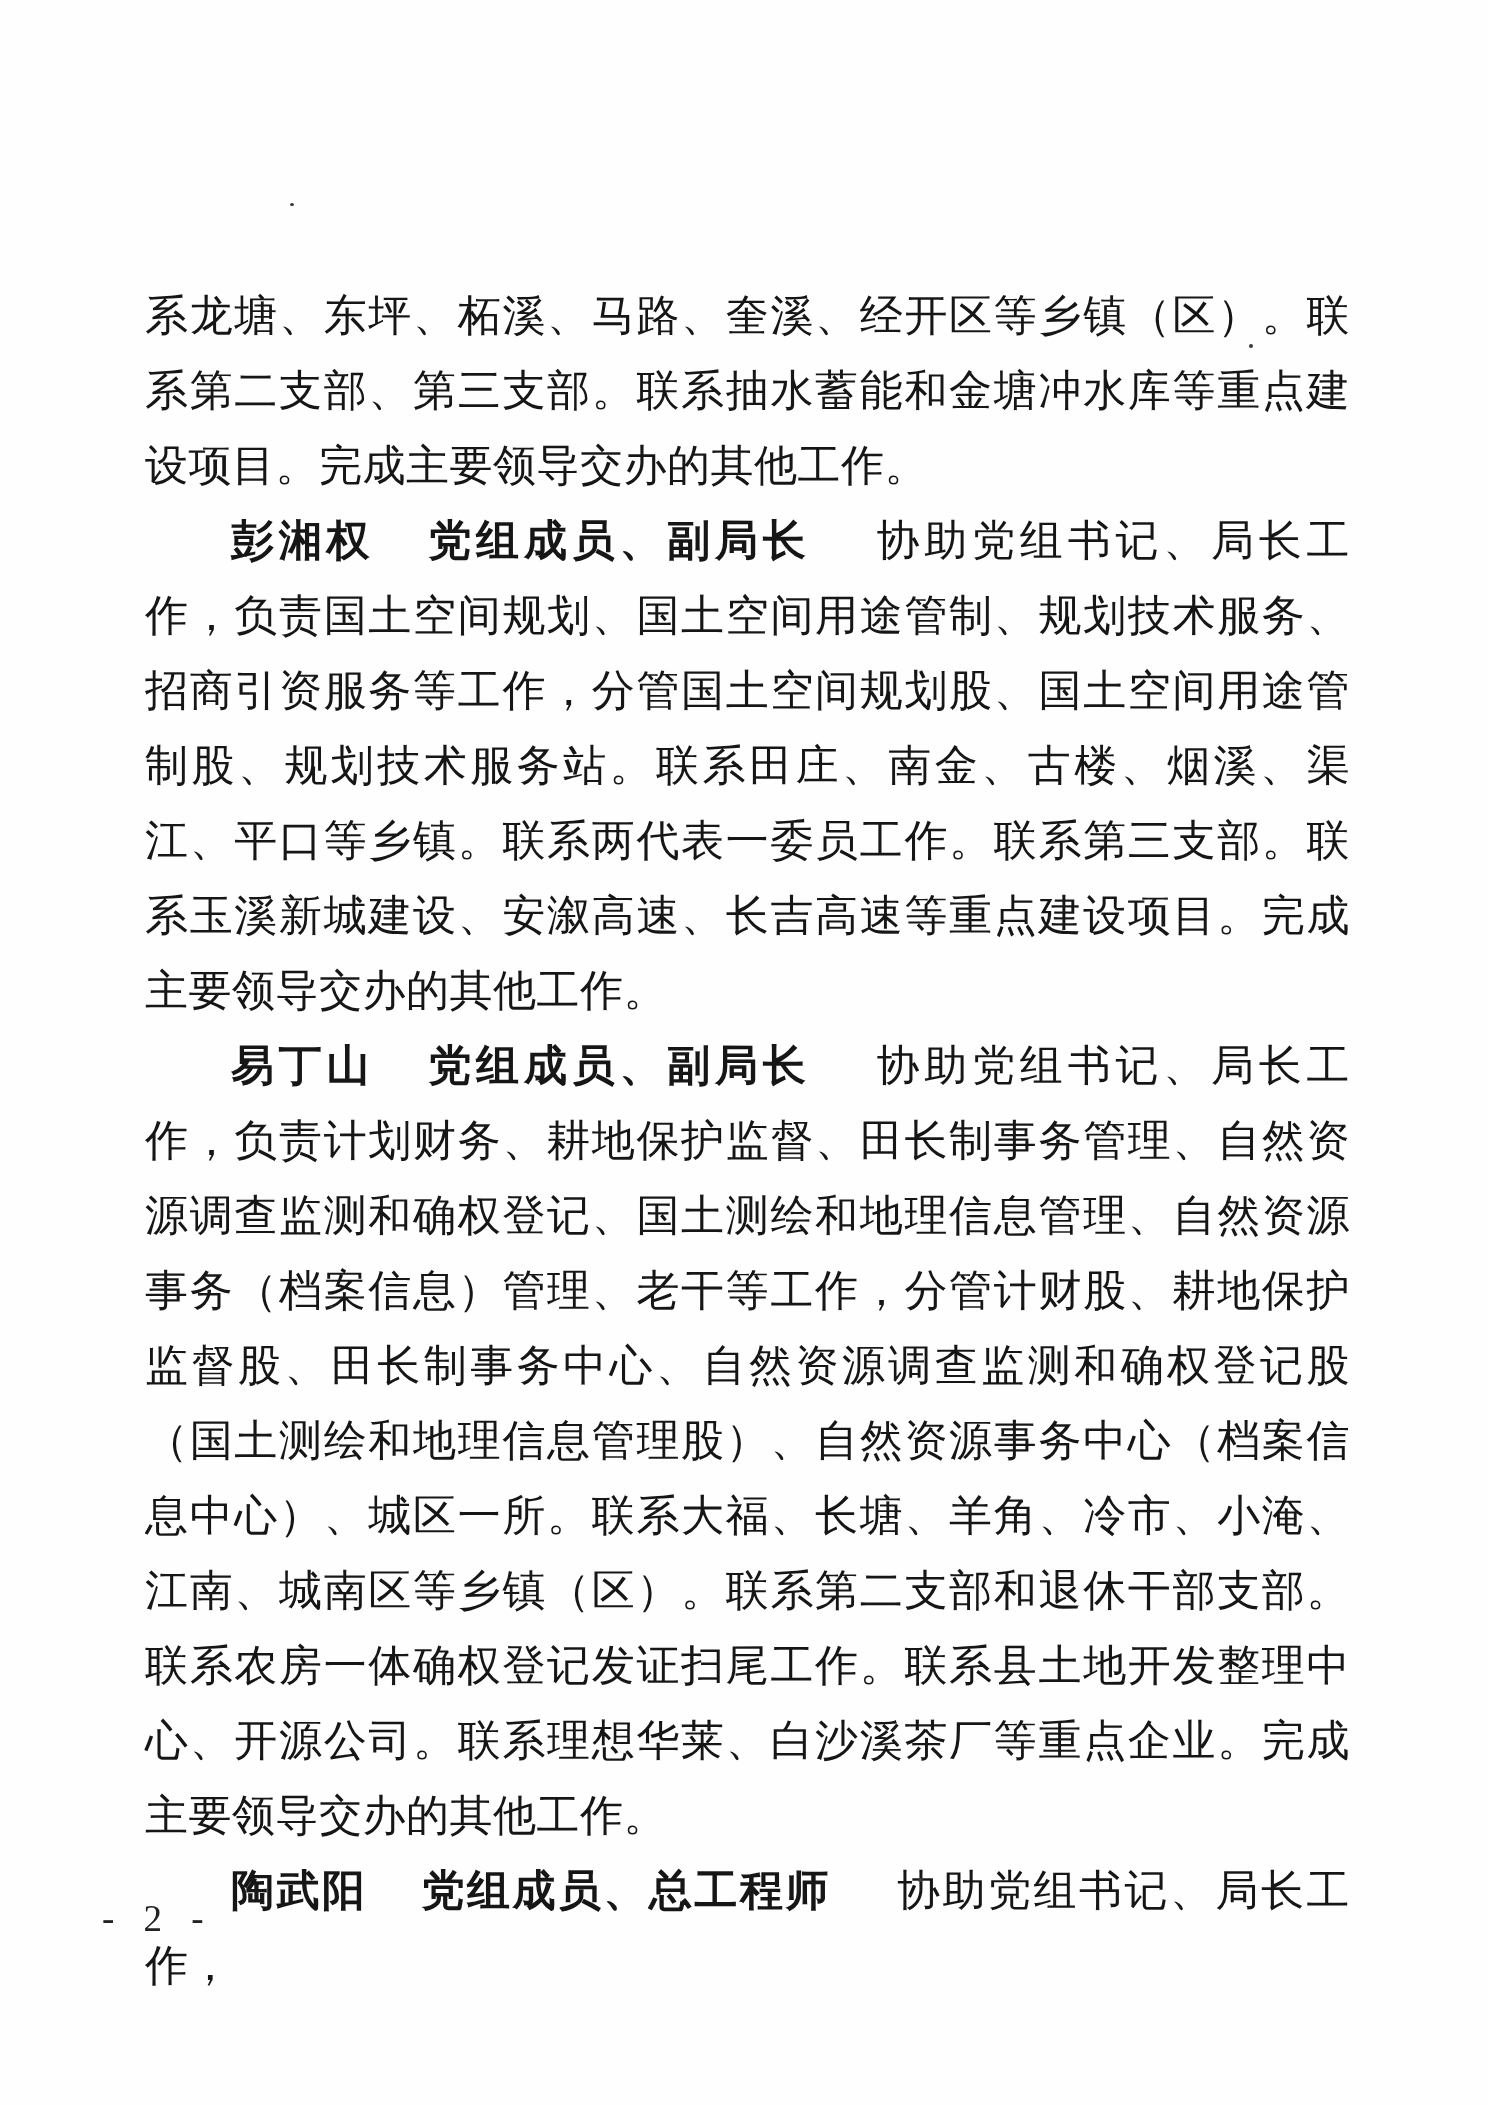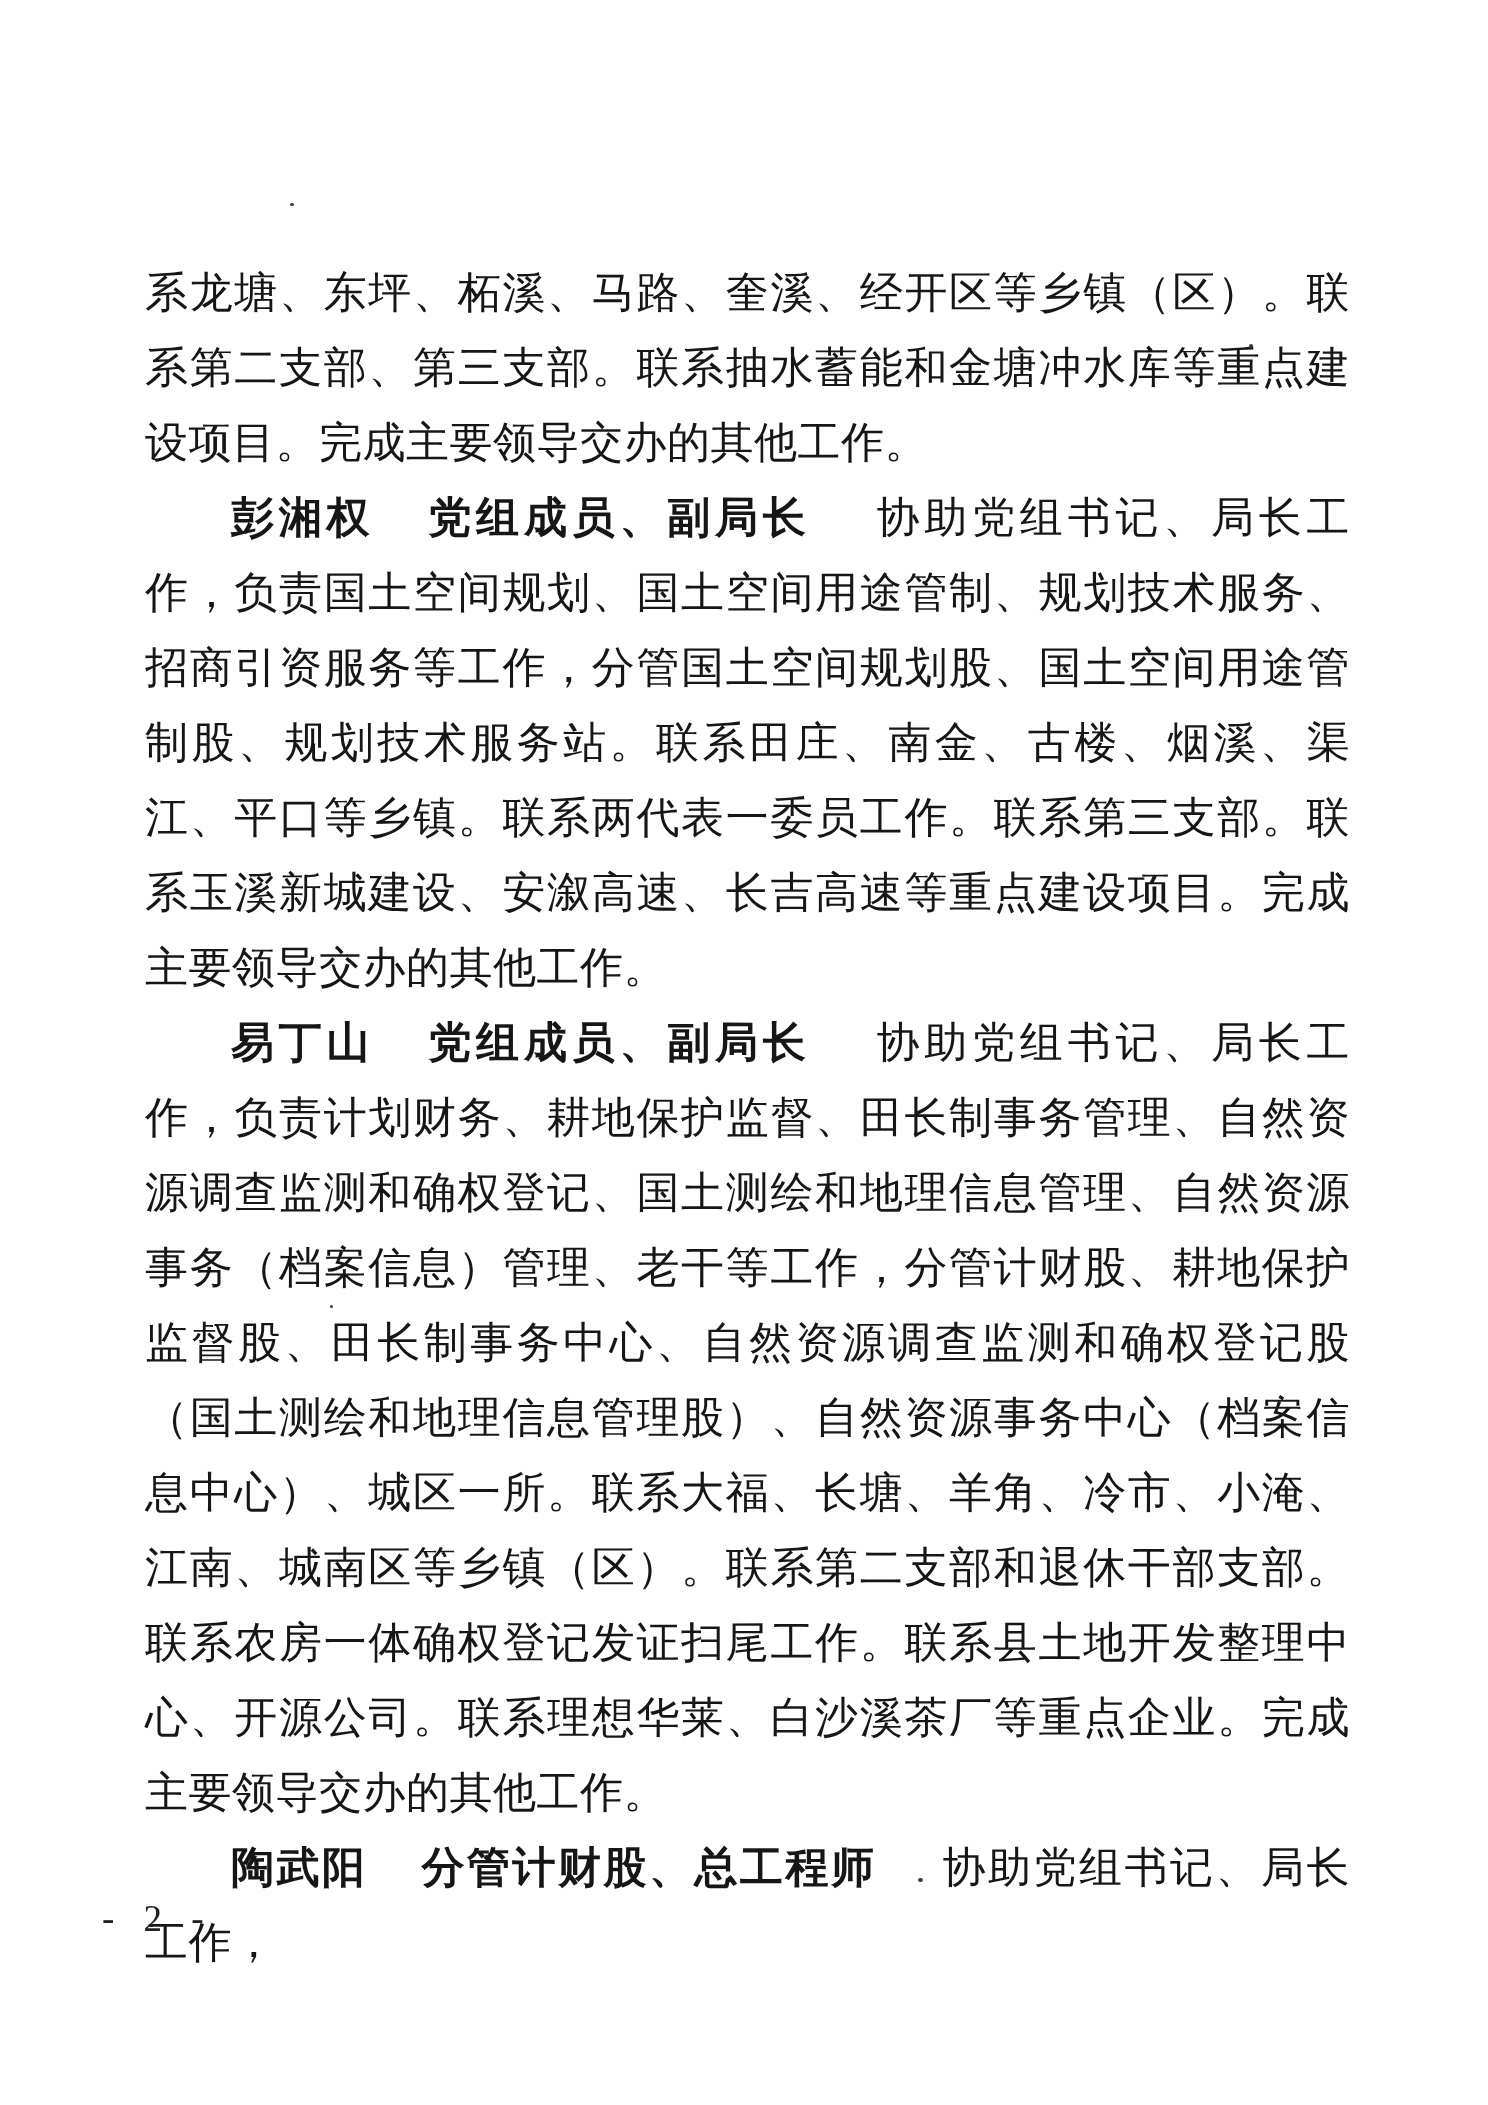--- a/index.html
+++ b/index.html
@@ -13,21 +13,21 @@
   }
   .sheet {
     position: absolute;
     inset: 0;
     overflow: hidden;
     background: #fefefe;
   }
   .text-block {
     position: absolute;
     left: 145px;
-    top: 255px;
+    top: 278px;
     width: 1205px;
   }
   .para {
     margin: 0;
     font-size: 43px;
     line-height: 75px;
     text-align: justify;
     letter-spacing: 0.5px;
   }
   .para.indent { text-indent: 86px; }
@@ -62,21 +62,21 @@
 <div class="sheet">
 
   <div class="text-block">
 
     <p class="para"><span>系龙塘、东坪、柘溪、马路、奎溪、经开区等乡镇（区）。联系第二支部、第三支部。联系抽水蓄能和金塘冲水库等重点建设项目。完成主要领导交办的其他工作。</span></p>
 
     <p class="para indent"><span class="runhead official-name">彭湘权</span><span class="runhead official-title">党组成员、副局长</span><span>协助党组书记、局长工作，负责国土空间规划、国土空间用途管制、规划技术服务、招商引资服务等工作，分管国土空间规划股、国土空间用途管制股、规划技术服务站。联系田庄、南金、古楼、烟溪、渠江、平口等乡镇。联系两代表一委员工作。联系第三支部。联系玉溪新城建设、安溆高速、长吉高速等重点建设项目。完成主要领导交办的其他工作。</span></p>
 
     <p class="para indent"><span class="runhead official-name">易丁山</span><span class="runhead official-title">党组成员、副局长</span><span>协助党组书记、局长工作，负责计划财务、耕地保护监督、田长制事务管理、自然资源调查监测和确权登记、国土测绘和地理信息管理、自然资源事务（档案信息）管理、老干等工作，分管计财股、耕地保护监督股、田长制事务中心、自然资源调查监测和确权登记股（国土测绘和地理信息管理股）、自然资源事务中心（档案信息中心）、城区一所。联系大福、长塘、羊角、冷市、小淹、江南、城南区等乡镇（区）。联系第二支部和退休干部支部。联系农房一体确权登记发证扫尾工作。联系县土地开发整理中心、开源公司。联系理想华莱、白沙溪茶厂等重点企业。完成主要领导交办的其他工作。</span></p>
 
-    <p class="para indent"><span class="runhead official-name">陶武阳</span><span class="runhead official-title">分管计财股、总工程师</span><span>协助党组书记、局长工作，</span></p>
+    <p class="para indent"><span class="runhead official-name">陶武阳</span><span class="runhead official-title">党组成员、总工程师</span><span>协助党组书记、局长工作，</span></p>
 
   </div>
 
   <div class="page-number">- 2 -</div>
 
   <span class="speck s1"></span>
   <span class="speck s2"></span>
   <span class="speck s3"></span>
   <span class="speck s4"></span>
 

